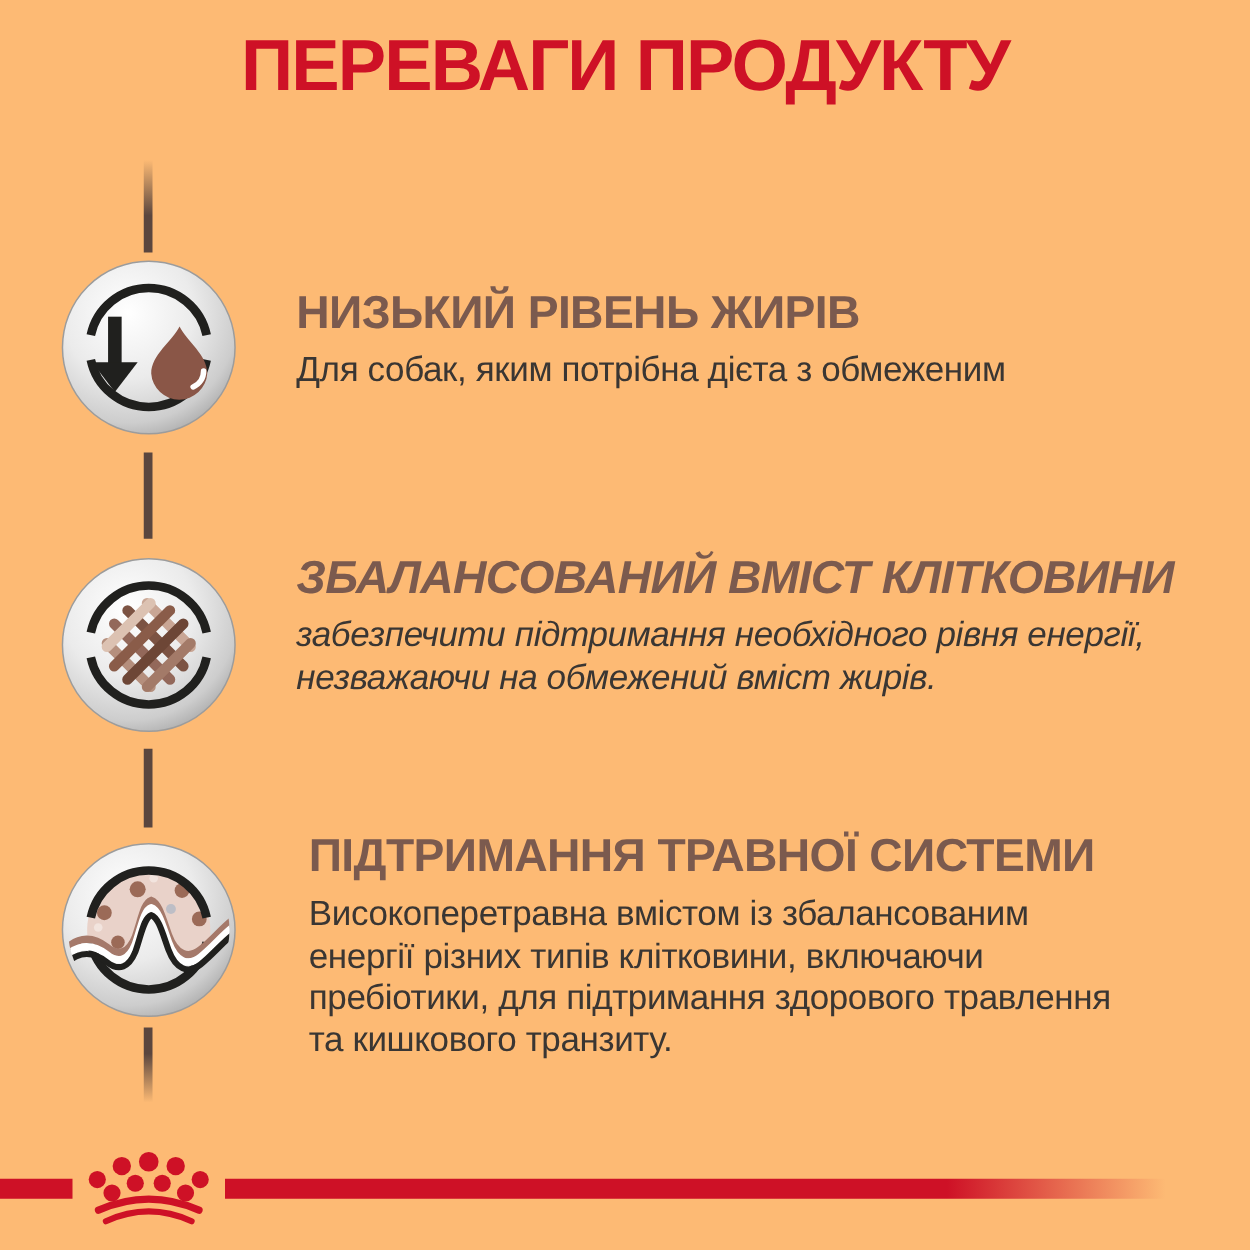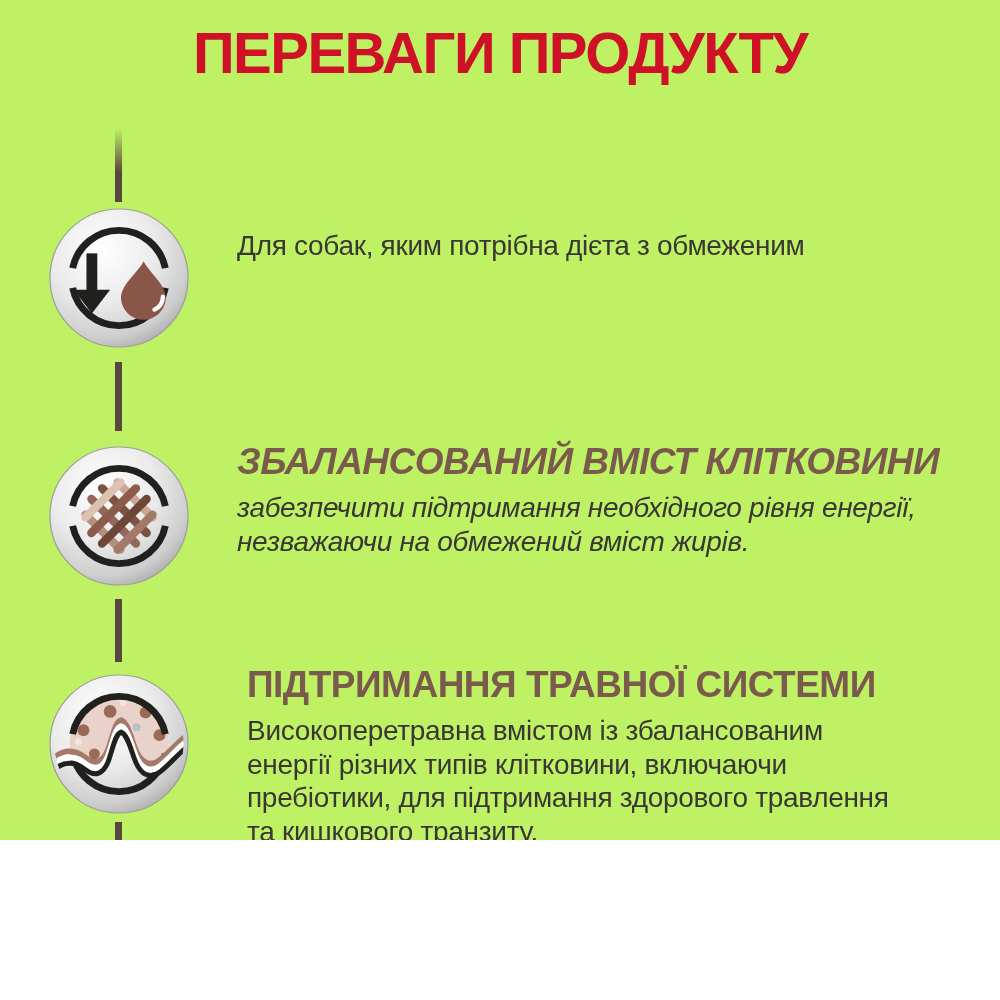--- a/index.html
+++ b/index.html
@@ -1,17 +1,17 @@
 <!DOCTYPE html>
 <html style="--accent-red: #ce1126; --heading-brown: #7b5a4e; --body-text: #3a3633; --timeline-brown: #5b463e;"><head>
 <meta charset="utf-8">
 <style>
   html,body { margin:0; padding:0; background:#ffffff; }
   .page {
-    position:relative; width:1000px; height:840px; background:#bef264;
+    position:relative; width:1000px; height:1000px; background:#fdba74;
     overflow:hidden; font-family:"Liberation Sans", sans-serif;
   }
   .title {
     position:absolute; top:24px; left:0; width:1000px; margin:0;
     text-align:center; font-weight:bold; font-size:58px; line-height:1;
     letter-spacing:-1.5px; color:var(--accent-red,#ce1126);
   }
   .tl-seg { position:absolute; left:115px; width:7px; background:var(--timeline-brown,#5b463e); }
   #tl1 { top:128px; height:74px;
          background:linear-gradient(to bottom, rgba(91,70,62,0), var(--timeline-brown,#5b463e) 60%); }
@@ -129,20 +129,21 @@
     <path d="M 25 62 A 48 48 0 0 1 119 62" fill="none" stroke="#20201e" stroke-width="7"></path>
     <path d="M 25 82 A 48 48 0 0 0 119 82" fill="none" stroke="#20201e" stroke-width="7"></path>
     <g clip-path="url(#waveClip)" fill="none">
       <path d="M 4 88 C 16 76 28 78 38 86 C 48 94 56 90 61 78 C 66 64 68 50 74 48 C 80 50 83 62 88 76 C 94 92 104 96 114 88 C 124 80 132 70 140 64" stroke="#a5796a" stroke-width="6"></path>
       <path d="M 4 94 C 16 82 28 84 38 92 C 48 100 56 96 61 84 C 66 70 68 56 74 54 C 80 56 83 68 88 82 C 94 98 104 102 114 94 C 124 86 132 76 140 70" stroke="#ffffff" stroke-width="6"></path>
       <path d="M 4 100 C 16 88 28 90 38 98 C 48 106 56 102 61 90 C 66 76 68 62 74 60 C 80 62 83 74 88 88 C 94 104 104 108 114 100 C 124 92 132 82 140 76" stroke="#20201e" stroke-width="5"></path>
     </g>
   </svg>
 
   <div class="section" id="sec1">
+    <h2 class="heading">НИЗЬКИЙ РІВЕНЬ ЖИРІВ</h2>
     <div class="bodyline">Для собак, яким потрібна дієта з обмеженим</div>
   </div>
 
   <div class="section" id="sec2">
     <h2 class="heading">ЗБАЛАНСОВАНИЙ ВМІСТ КЛІТКОВИНИ</h2>
     <div class="bodyline">забезпечити підтримання необхідного рівня енергії,</div>
     <div class="bodyline">незважаючи на обмежений вміст жирів.</div>
   </div>
 
   <div class="section" id="sec3">

